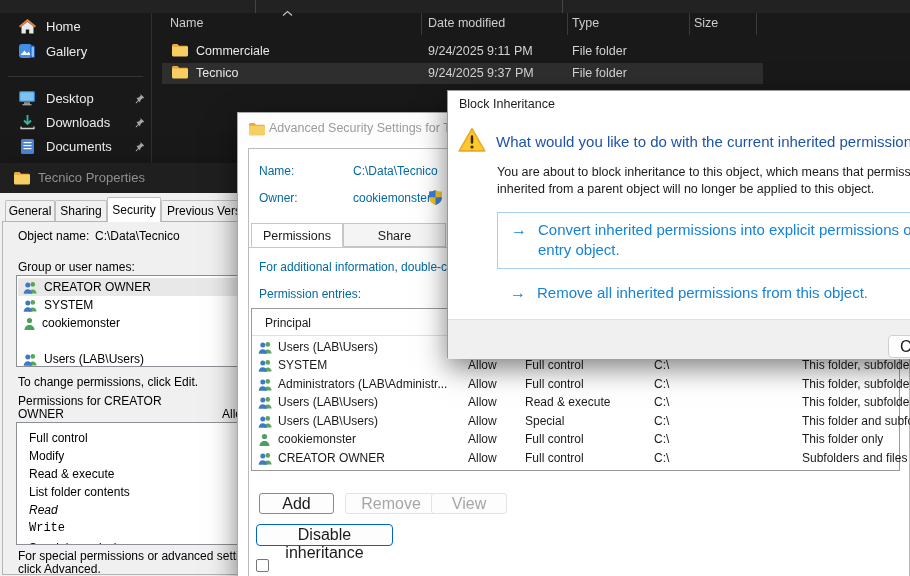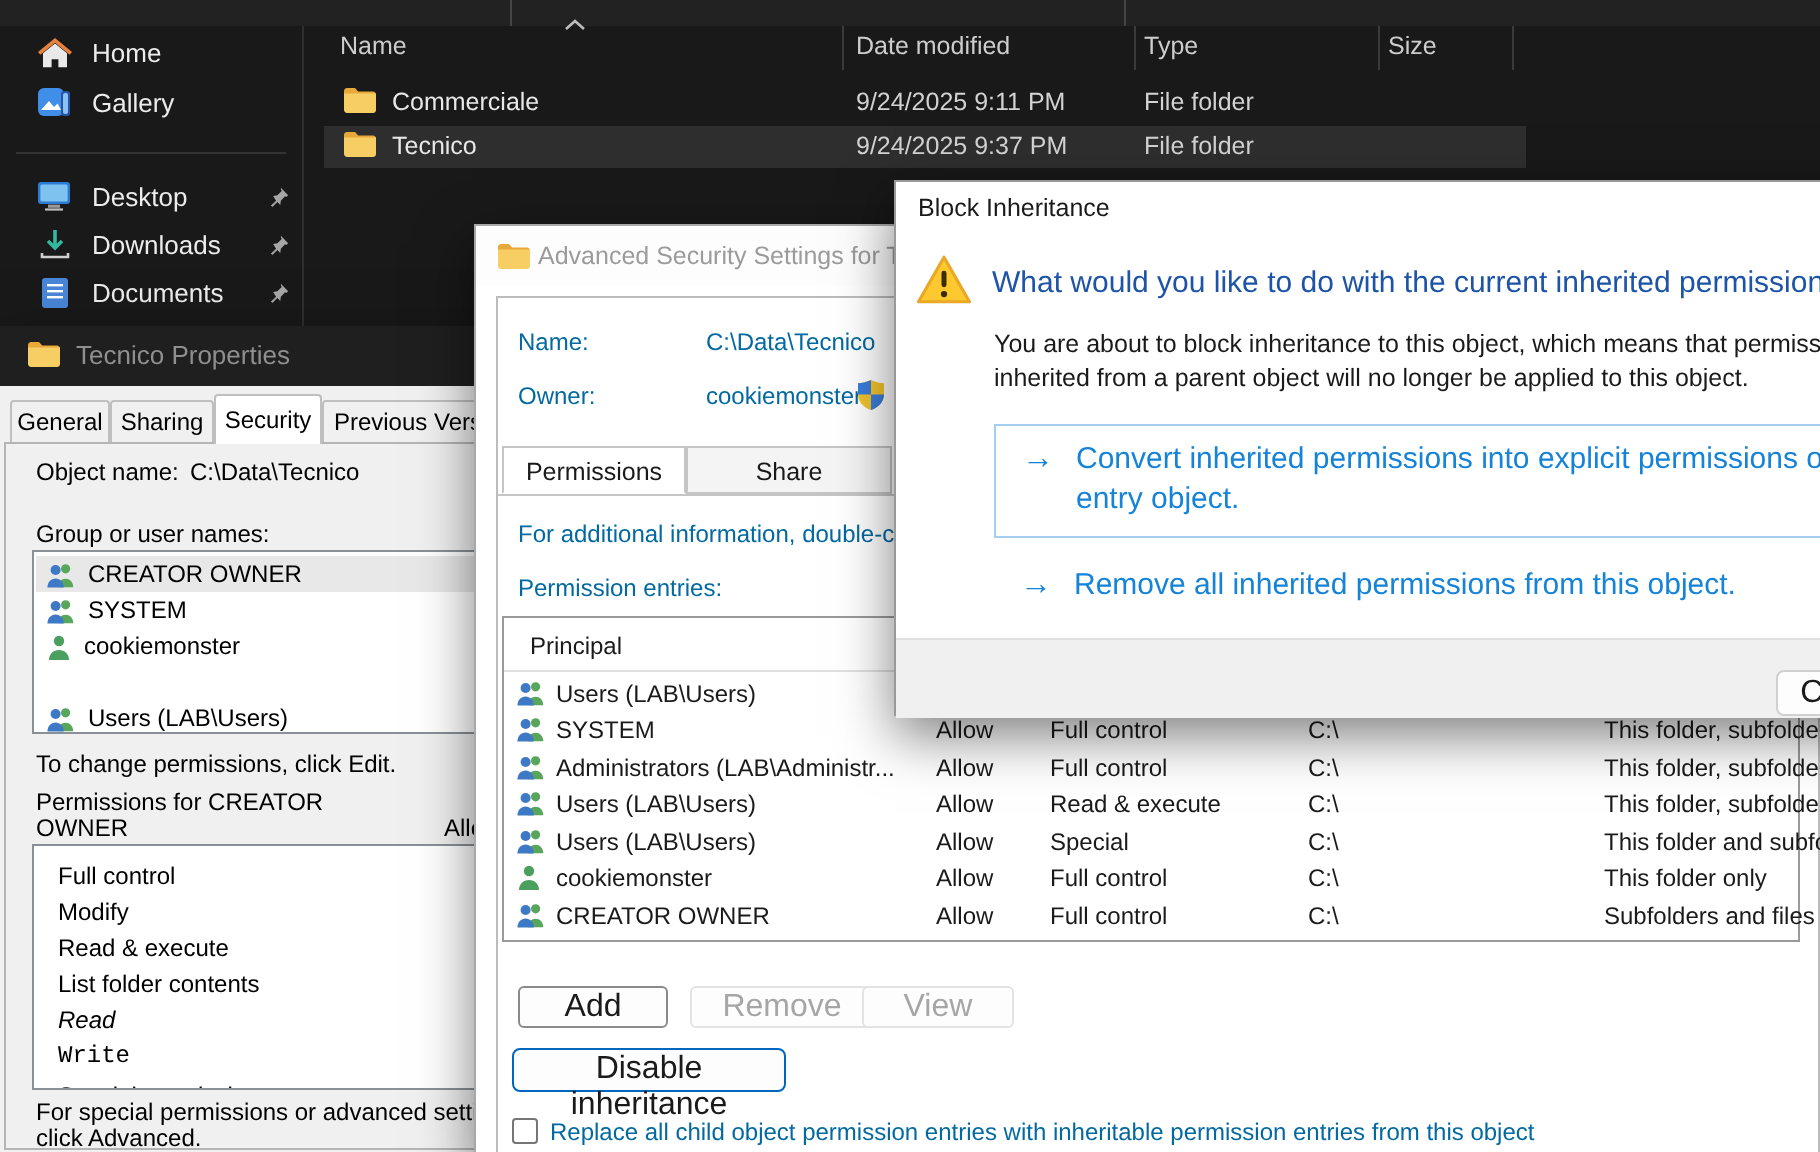--- a/index.html
+++ b/index.html
@@ -402,21 +402,20 @@
         <span class="tcell" style="left:550px;">Subfolders and files only</span>
       </div>
     </div>
 
     <button class="btn" style="left:21px;top:380px;width:75px;height:21px;">Add</button>
     <button class="btn disabled" style="left:107px;top:380px;width:92px;height:21px;">Remove</button>
     <button class="btn disabled" style="left:193px;top:380px;width:76px;height:21px;">View</button>
     <button class="btn accent" style="left:18px;top:411px;width:137px;height:22px;">Disable inheritance</button>
 
     <span class="chk" style="left:18px;top:446px;"></span>
-    <span class="a albl" style="left:37px;top:446px;">Replace all child object permission entries with inheritable permission entries from this object</span>
   </div>
 
   <div class="a block dlg">
     <div class="a" style="left:0;top:0;width:573px;height:26px;background:#fff;">
       <span class="block-title">Block Inheritance</span>
     </div>
 
     <span class="a" style="left:10px;top:36px;">
       <svg width="28" height="26" viewBox="0 0 27 25">
           <path d="M13.5 1.5 25.8 23H1.2Z" fill="#fdc92e" stroke="#e9a826" stroke-width="1.5" stroke-linejoin="round"></path>

